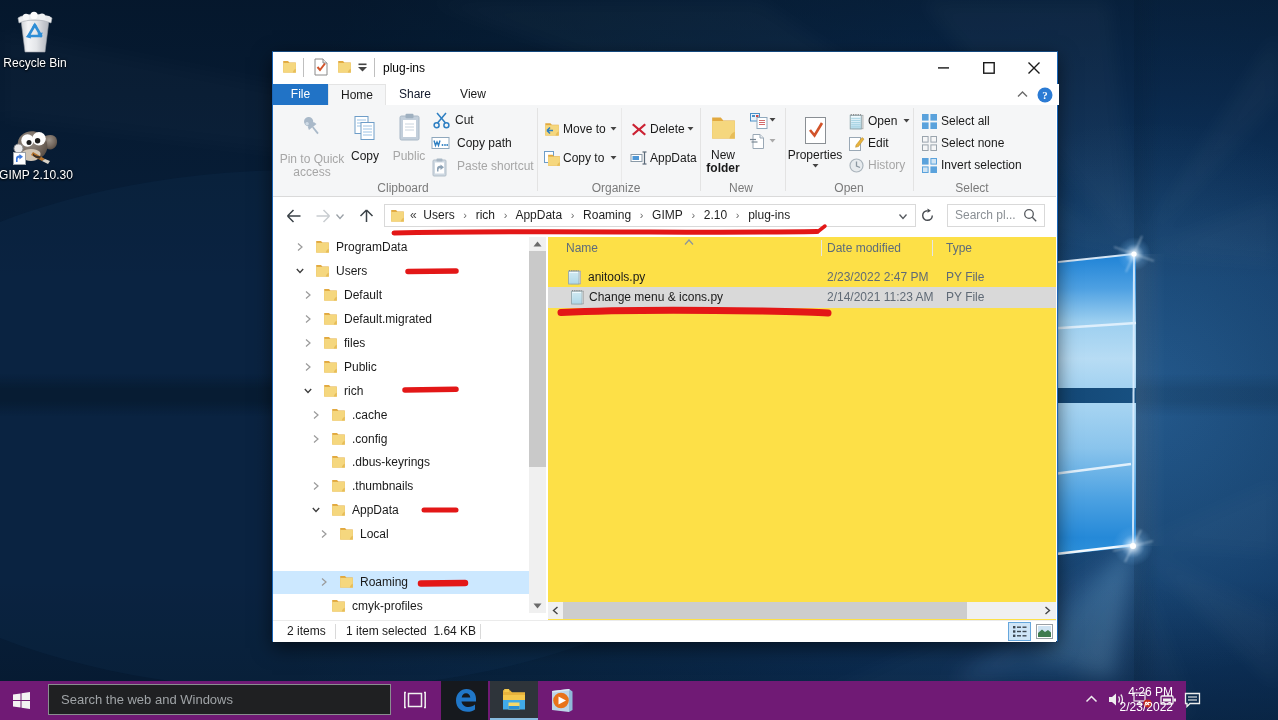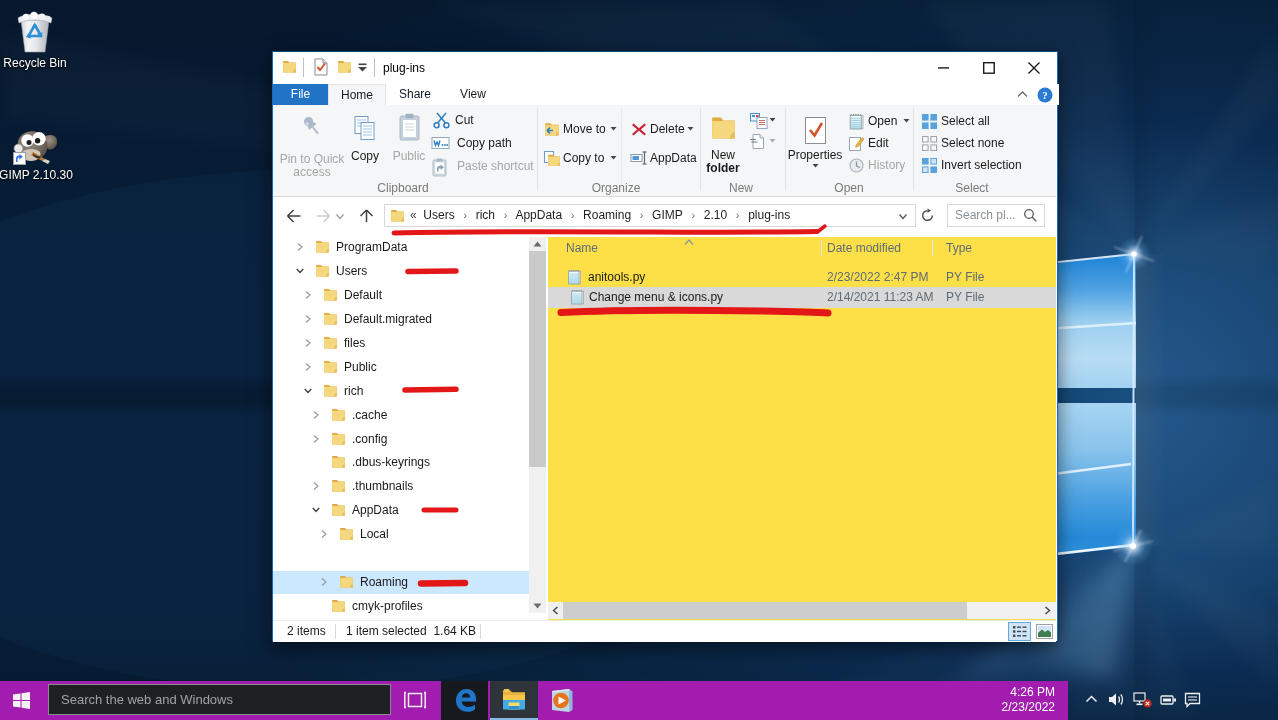--- a/index.html
+++ b/index.html
@@ -18,21 +18,21 @@
   .tab{position:absolute;top:0;height:21px;line-height:21px;text-align:center;}
   .glabel{color:#7a7a7a;}
   .gray{color:#a6a6a6;}
   .dd{color:#444;font-size:8px;}
   .hdrtxt{color:#5d6b7a;}
   .crumbsep{color:#6a6a6a;font-size:11px;padding:0 2px;}
   .treerow{position:absolute;height:24px;line-height:24px;white-space:nowrap;}
   .fitem{position:absolute;white-space:nowrap;}
   .datecol{color:#5f6a76;}
   
-  #taskbar{left:0;top:681px;width:1068px;height:39px;background:#a21caf;z-index:5;}
+  #taskbar{left:0;top:681px;width:1186px;height:39px;background:#701a75;z-index:5;}
   #search{position:absolute;left:48px;top:3px;width:343px;height:31px;background:#1f2022;
     border:1px solid #8a8d90;box-sizing:border-box;color:#9fa3a6;font-size:13px;
     line-height:29px;padding-left:12px;}
   .tray{position:absolute;color:#eee;}
   #clock{position:absolute;right:13px;top:4px;text-align:right;color:#fff;
     font-size:12px;line-height:15px;}
   
   #marks{left:0;top:0;width:1278px;height:720px;z-index:9;pointer-events:none;}
 </style></head>
 <body>

